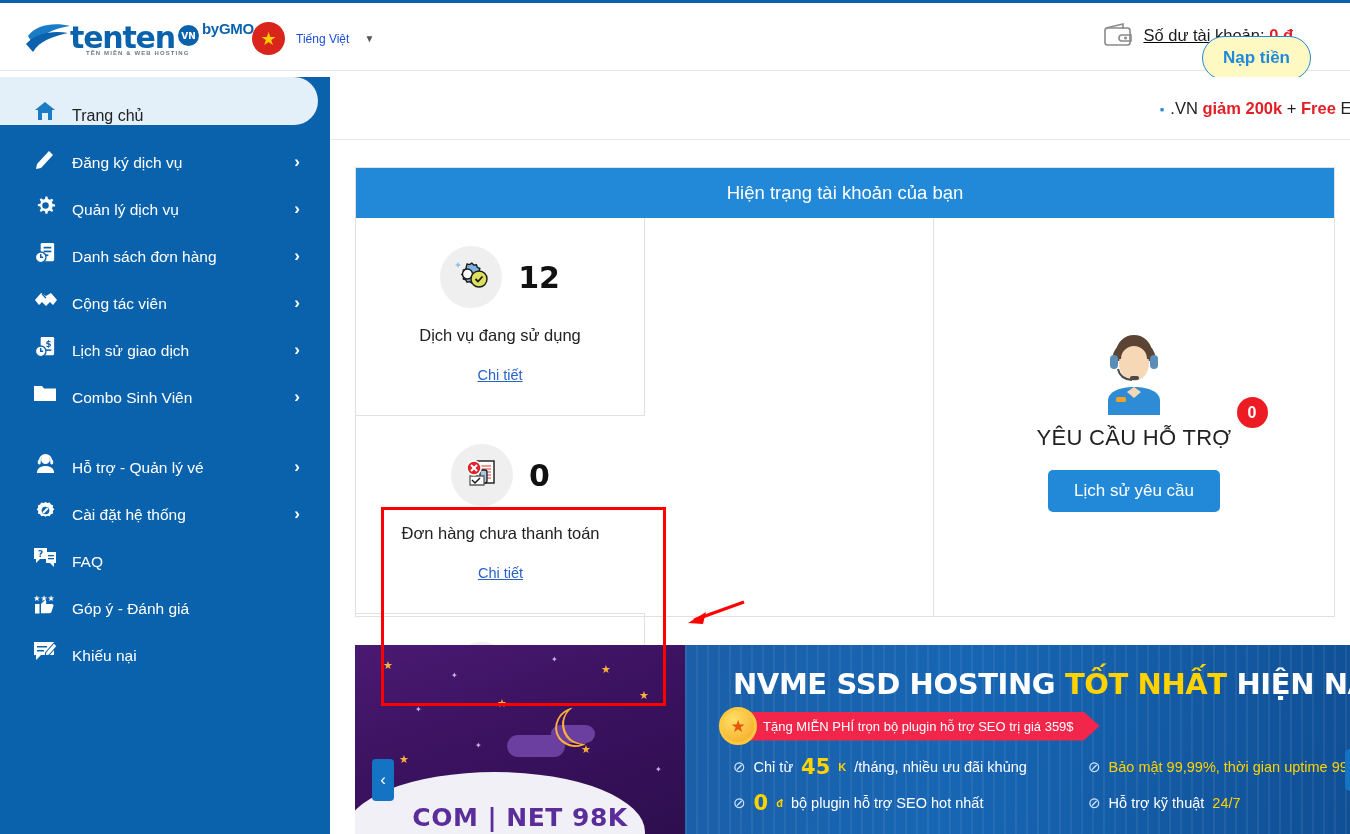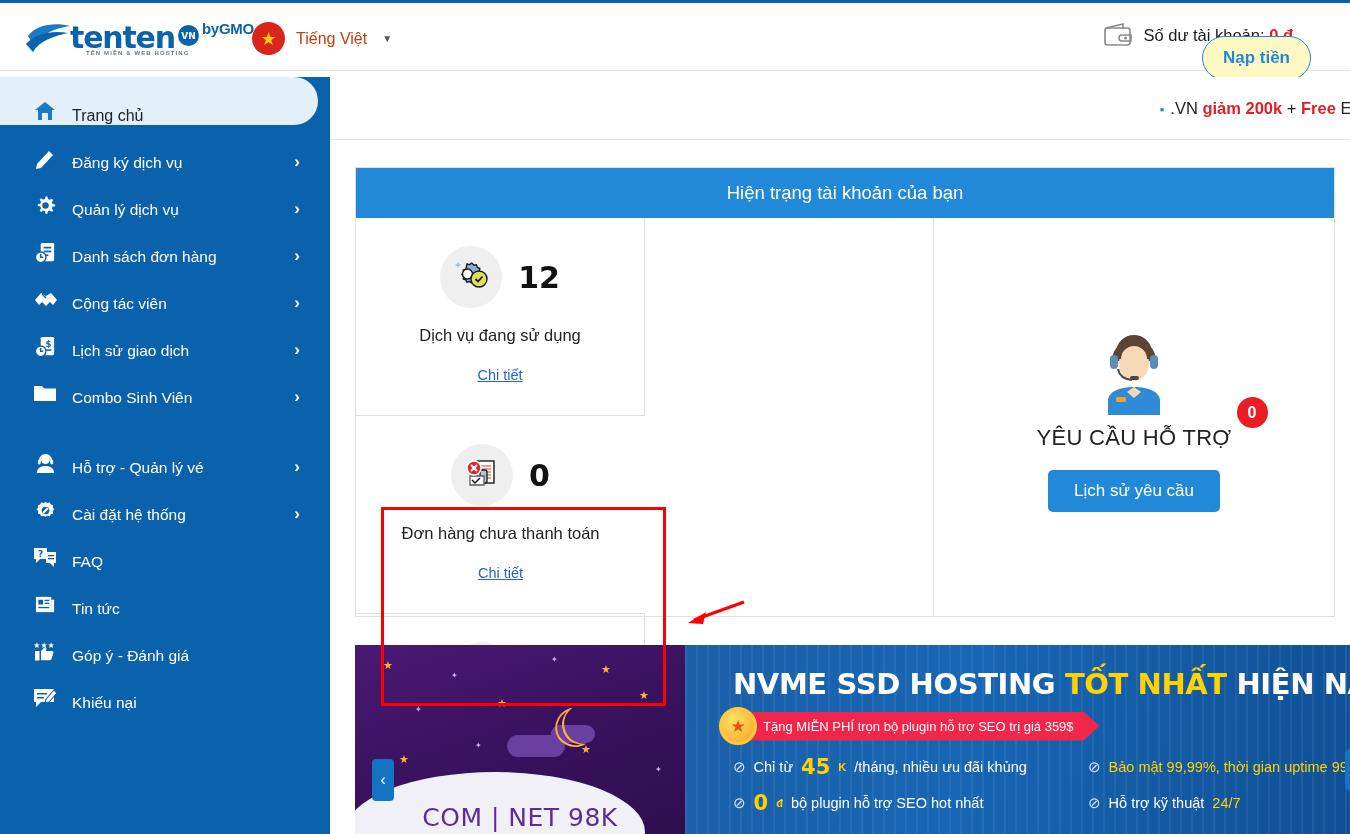--- a/index.html
+++ b/index.html
@@ -43,26 +43,26 @@
     position:absolute; left:60px; top:32px; font-size:6px;
     color:#6b7a86; letter-spacing:1.1px; font-weight:bold;
   }
 
   .lang { position:absolute; left:252px; top:22px; display:flex; align-items:center; gap:11px; cursor:pointer; }
   .flag {
     width:33px; height:33px; border-radius:50%; background:#DA251D;
     display:flex; align-items:center; justify-content:center;
     color:#FFCD00; font-size:18px; line-height:1;
   }
-  .lang-label { font-size:16px; color:#c2410c; }
+  .lang-label { font-size:12px; color:#1d4ed8; }
   .lang-caret { font-size:10px; color:#555; margin-left:4px; }
 
   .balance {
     position:absolute; right:57px; top:22px;
-    display:flex; align-items:center; gap:10px;
+    display:flex; align-items:center; gap:10px;text-decoration:underline;
   }
   .wallet-ico { width:30px; height:26px; }
   .balance-text { font-size:16.5px; color:#1a1a1a; white-space:nowrap; }
   .balance-amt { color:#E31E24; font-weight:bold; }
   .topup-btn {
     position:absolute; right:-18px; top:14px;
     border:1px solid #2289D9; border-radius:22px;
     height:44px; padding:12px 20px; background:#fef9c3;
     color:#2289D9; font-size:17px; font-weight:bold;
     display:flex; align-items:center; white-space:nowrap;
@@ -163,21 +163,21 @@
   .cloud1 { position:absolute; left:152px; top:90px; width:58px; height:22px; background:#6B3FA0; border-radius:14px; }
   .cloud2 { position:absolute; left:196px; top:80px; width:44px; height:18px; background:#6B3FA0; border-radius:12px; }
   .star { position:absolute; color:#FBB03B; font-size:11px; }
   .star.sm { color:#C9B8E8; font-size:8px; }
   .ground {
     position:absolute; left:-10px; bottom:-58px; width:300px; height:120px;
     background:#F2F0F7; border-radius:50%;
   }
   .promo-text {
     position:absolute; left:0; bottom:2px; width:330px; text-align:center;
-    font-size:25px; font-weight:normal; color:#5B2D9B; letter-spacing:0.5px;
+    font-size:25px; font-weight:bold; color:#5B2D9B; letter-spacing:0.5px;
     font-family:"DejaVu Sans", sans-serif;
   }
 
   .promo-right {
     flex:1; position:relative; overflow:hidden;
     background:linear-gradient(100deg,#1B5FA8 0%,#1766B4 40%,#0F4E93 100%);
   }
   .pr-stripes {
     position:absolute; inset:0; opacity:.18;
     background:repeating-linear-gradient(90deg,rgba(255,255,255,.35) 0 2px,transparent 2px 11px);
@@ -381,33 +381,20 @@
             <path d="M1 2 h13 v11 H7 L3 17 V13 H1 Z" fill="#fff"></path>
             <text x="7.5" y="11" font-size="9" font-weight="bold" fill="#0B62AC" text-anchor="middle" font-family="DejaVu Sans">?</text>
             <path d="M13 6 h10 v11 h-2 v4 l-4-4 h-4 Z" fill="#fff"></path>
             <rect x="15" y="9" width="6" height="1.3" fill="#0B62AC"></rect>
             <rect x="15" y="12" width="6" height="1.3" fill="#0B62AC"></rect>
           </svg>
       </span>
       <span class="label">FAQ</span>
     </div>
 
-    <div class="nav-item">
-      <span class="ico">
-        <svg width="23" height="21" viewBox="0 0 24 22">
-            <rect x="2" y="3" width="16" height="16" fill="#fff"></rect>
-            <rect x="4.5" y="6" width="5" height="5" fill="#0B62AC"></rect>
-            <rect x="11" y="6" width="5" height="1.4" fill="#0B62AC"></rect>
-            <rect x="11" y="9" width="5" height="1.4" fill="#0B62AC"></rect>
-            <rect x="4.5" y="13.5" width="11.5" height="1.4" fill="#0B62AC"></rect>
-            <path d="M18 6 h3 v13 h-3z" fill="#fff"></path>
-          </svg>
-      </span>
-      <span class="label">Tin tức</span>
-    </div>
 
     <div class="nav-item">
       <span class="ico">
         <svg width="24" height="23" viewBox="0 0 24 23">
             <text x="11" y="8" font-size="8" fill="#fff" text-anchor="middle" font-family="DejaVu Sans">★★★</text>
             <path d="M8 11 l4-4 c1.5 0 1.5 2 1 4 h6 c1.2 0 1.8 1 1.4 2 l-2 6 c-.3 .8 -1 1.2 -2 1.2 H8 Z" fill="#fff"></path>
             <rect x="2" y="11" width="4.5" height="9.5" fill="#fff"></rect>
           </svg>
       </span>
       <span class="label">Góp ý - Đánh giá</span>

